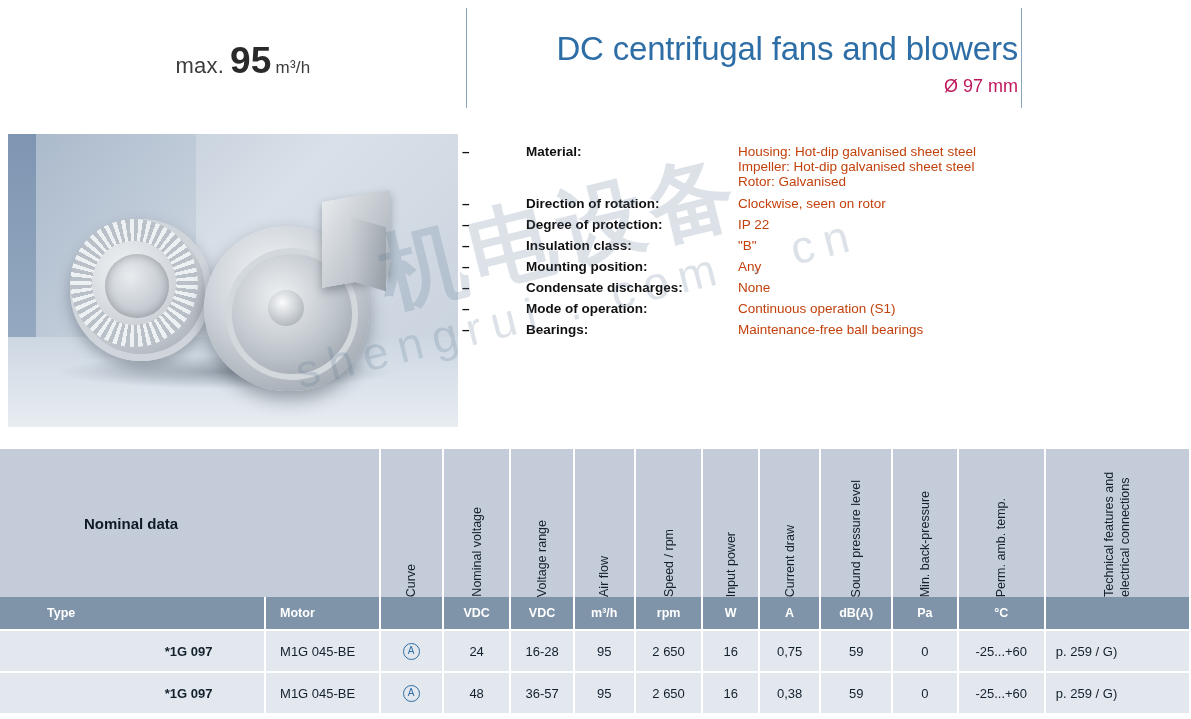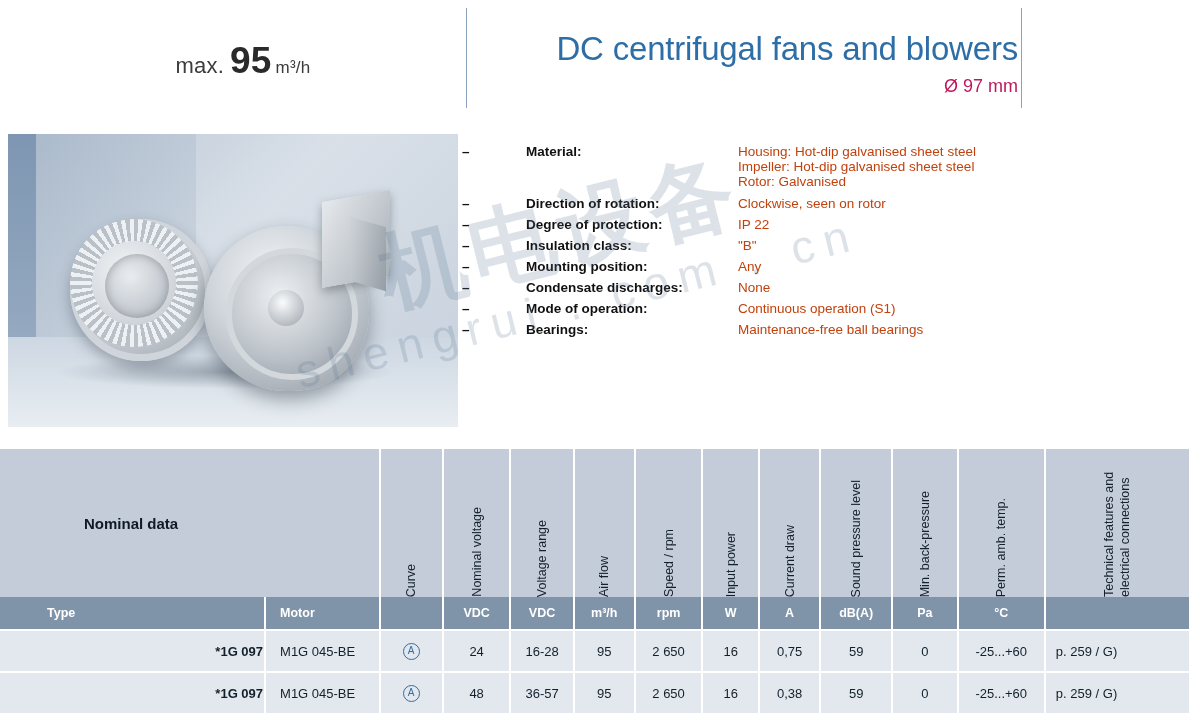--- a/index.html
+++ b/index.html
@@ -309,21 +309,21 @@
   .data-row td {
     background: #e3e8ee;
     font-size: 13px;
     height: 38px;
     text-align: center;
     border-right: 2px solid #ffffff;
     border-top: 2px solid #ffffff;
     color: #12202c;
   }
   .data-row td.type {
-    text-align: right;
+    text-align: center;
     padding-left: 114px;
     font-weight: bold;
   }
   .data-row td.motor {
     text-align: left;
     padding-left: 14px;
   }
   .data-row td.ref {
     text-align: left;
     padding-left: 10px;

